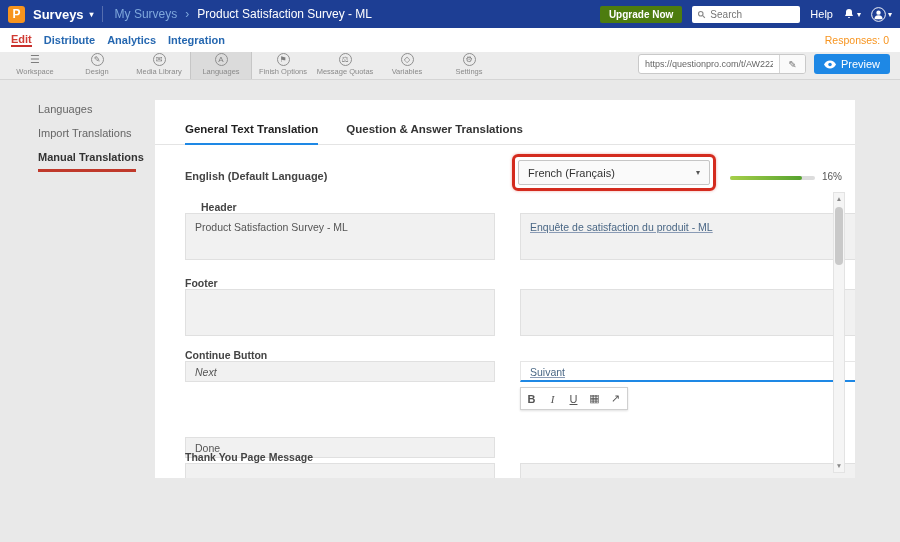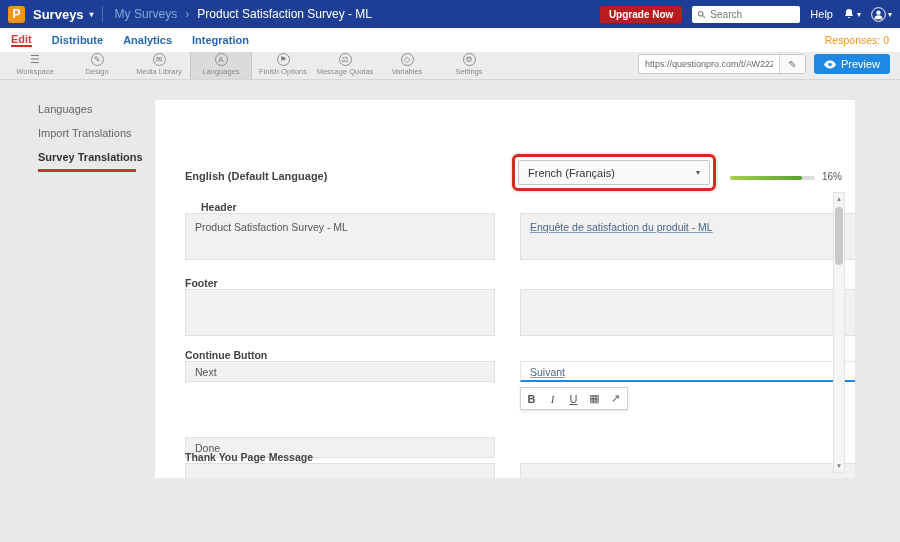--- a/index.html
+++ b/index.html
@@ -17,32 +17,32 @@
   .logo { width:17px; height:17px; background:#F7941E; border-radius:3px; color:#fff;
     font-weight:bold; font-size:12px; display:flex; align-items:center; justify-content:center; cursor:pointer; }
   .product-menu { color:#fff; font-size:13px; font-weight:bold; display:flex; gap:6px;
     align-items:center; cursor:pointer; }
   .caret { font-size:8px; color:inherit; }
   .top-divider { width:1px; height:16px; background:rgba(255,255,255,0.25); }
   .breadcrumb-parent { color:#7FA8DC; font-size:12px; margin-left:4px; cursor:pointer; text-decoration:none; }
   .breadcrumb-sep { color:#7FA8DC; font-size:12px; }
   .page-title { color:#fff; font-size:12px; }
   .topbar-right { margin-left:auto; display:flex; align-items:center; gap:10px; }
-  .upgrade-btn { background:#b91c1c; color:#fff; font-size:10px; font-weight:bold;
+  .upgrade-btn { background:#4d7c0f; color:#fff; font-size:10px; font-weight:bold;
     padding:3px 9px; border-radius:2px; border:none; cursor:pointer; }
   .search-box { background:#fff; border-radius:2px; height:17px; width:108px;
     display:flex; align-items:center; padding:0 5px; gap:4px; }
   .search-box input { border:none; outline:none; font-size:10px; width:82px; color:#333; background:transparent; }
   .help { color:#fff; font-size:11px; cursor:pointer; }
   .bell-wrap { display:flex; align-items:center; gap:2px; color:#fff; cursor:pointer; }
   .avatar-wrap { display:flex; align-items:center; gap:2px; color:#fff; cursor:pointer; }
 
   
   .navbar { position:absolute; top:28px; left:0; width:900px; height:21px; background:#fff;
-    display:flex; align-items:center; padding:12px 11px; gap:20px; z-index:29; }
+    display:flex; align-items:center; padding:12px 11px; gap:12px; z-index:29; }
   .nav-item { font-size:11px; color:#2567b0; font-weight:bold; cursor:pointer; }
   .nav-item.active { color:#D03A32; border-bottom:2px solid #C9302C; padding-bottom:0; }
   .responses { margin-left:auto; color:#F7941E; font-size:10.5px; }
 
   
   .ribbon { position:absolute; top:49px; left:0; width:900px; height:31px; background:#ececec;
     border-bottom:1px solid #d5d5d5; display:flex; align-items:stretch; padding:0 4px; z-index:28; }
   .ribbon-item { width:62px; display:flex; flex-direction:column; align-items:center;
     justify-content:center; gap:1px; cursor:pointer; }
   .ribbon-item.active { background:#dbdbdb; border-left:1px solid #c6c6c6; border-right:1px solid #c6c6c6; }
@@ -208,25 +208,29 @@
         <circle cx="12" cy="8" r="3.5" fill="#1E88E5"></circle>
       </svg>
       <span>Preview</span>
     </button>
   </div>
 </div>
 
 <div class="side-nav">
   <div class="side-item">Languages</div>
   <div class="side-item">Import Translations</div>
-  <div class="side-item active">Survey Translations</div>
+  <div class="side-item active">Manual Translations</div>
 </div>
 
 <div class="card">
 
+  <div class="tabs">
+    <div class="tab active">General Text Translation</div>
+    <div class="tab">Question &amp; Answer Translations</div>
+  </div>
 
   <div class="lang-label">English (Default Language)</div>
 
   <div class="lang-annotation">
     <div class="lang-select">
       <span>French (Français)</span>
       <span class="caret">▾</span>
     </div>
   </div>
 
@@ -237,21 +241,21 @@
 
   <div class="f-label" style="top:101px;padding-left:16px;">Header</div>
   <div class="box src ta" style="top:113px;">Product Satisfaction Survey - ML</div>
   <div class="box tgt ta spell" style="top:113px;">Enquête de satisfaction du produit - ML</div>
 
   <div class="f-label" style="top:177px;">Footer</div>
   <div class="box src ta" style="top:189px;"></div>
   <div class="box tgt ta" style="top:189px;"></div>
 
   <div class="f-label" style="top:249px;">Continue Button</div>
-  <div class="box src inp" style="top:261px;">Next</div>
+  <div class="box src inp" style="top:261px;font-style:italic;">Next</div>
   <div class="box tgt inp focused spell" style="top:261px;">Suivant</div>
 
   <div class="fmt-bar">
     <span class="fmt-btn" style="font-weight:bold;">B</span>
     <span class="fmt-btn i">I</span>
     <span class="fmt-btn u">U</span>
     <span class="fmt-btn">▦</span>
     <span class="fmt-btn">↗</span>
   </div>
 

